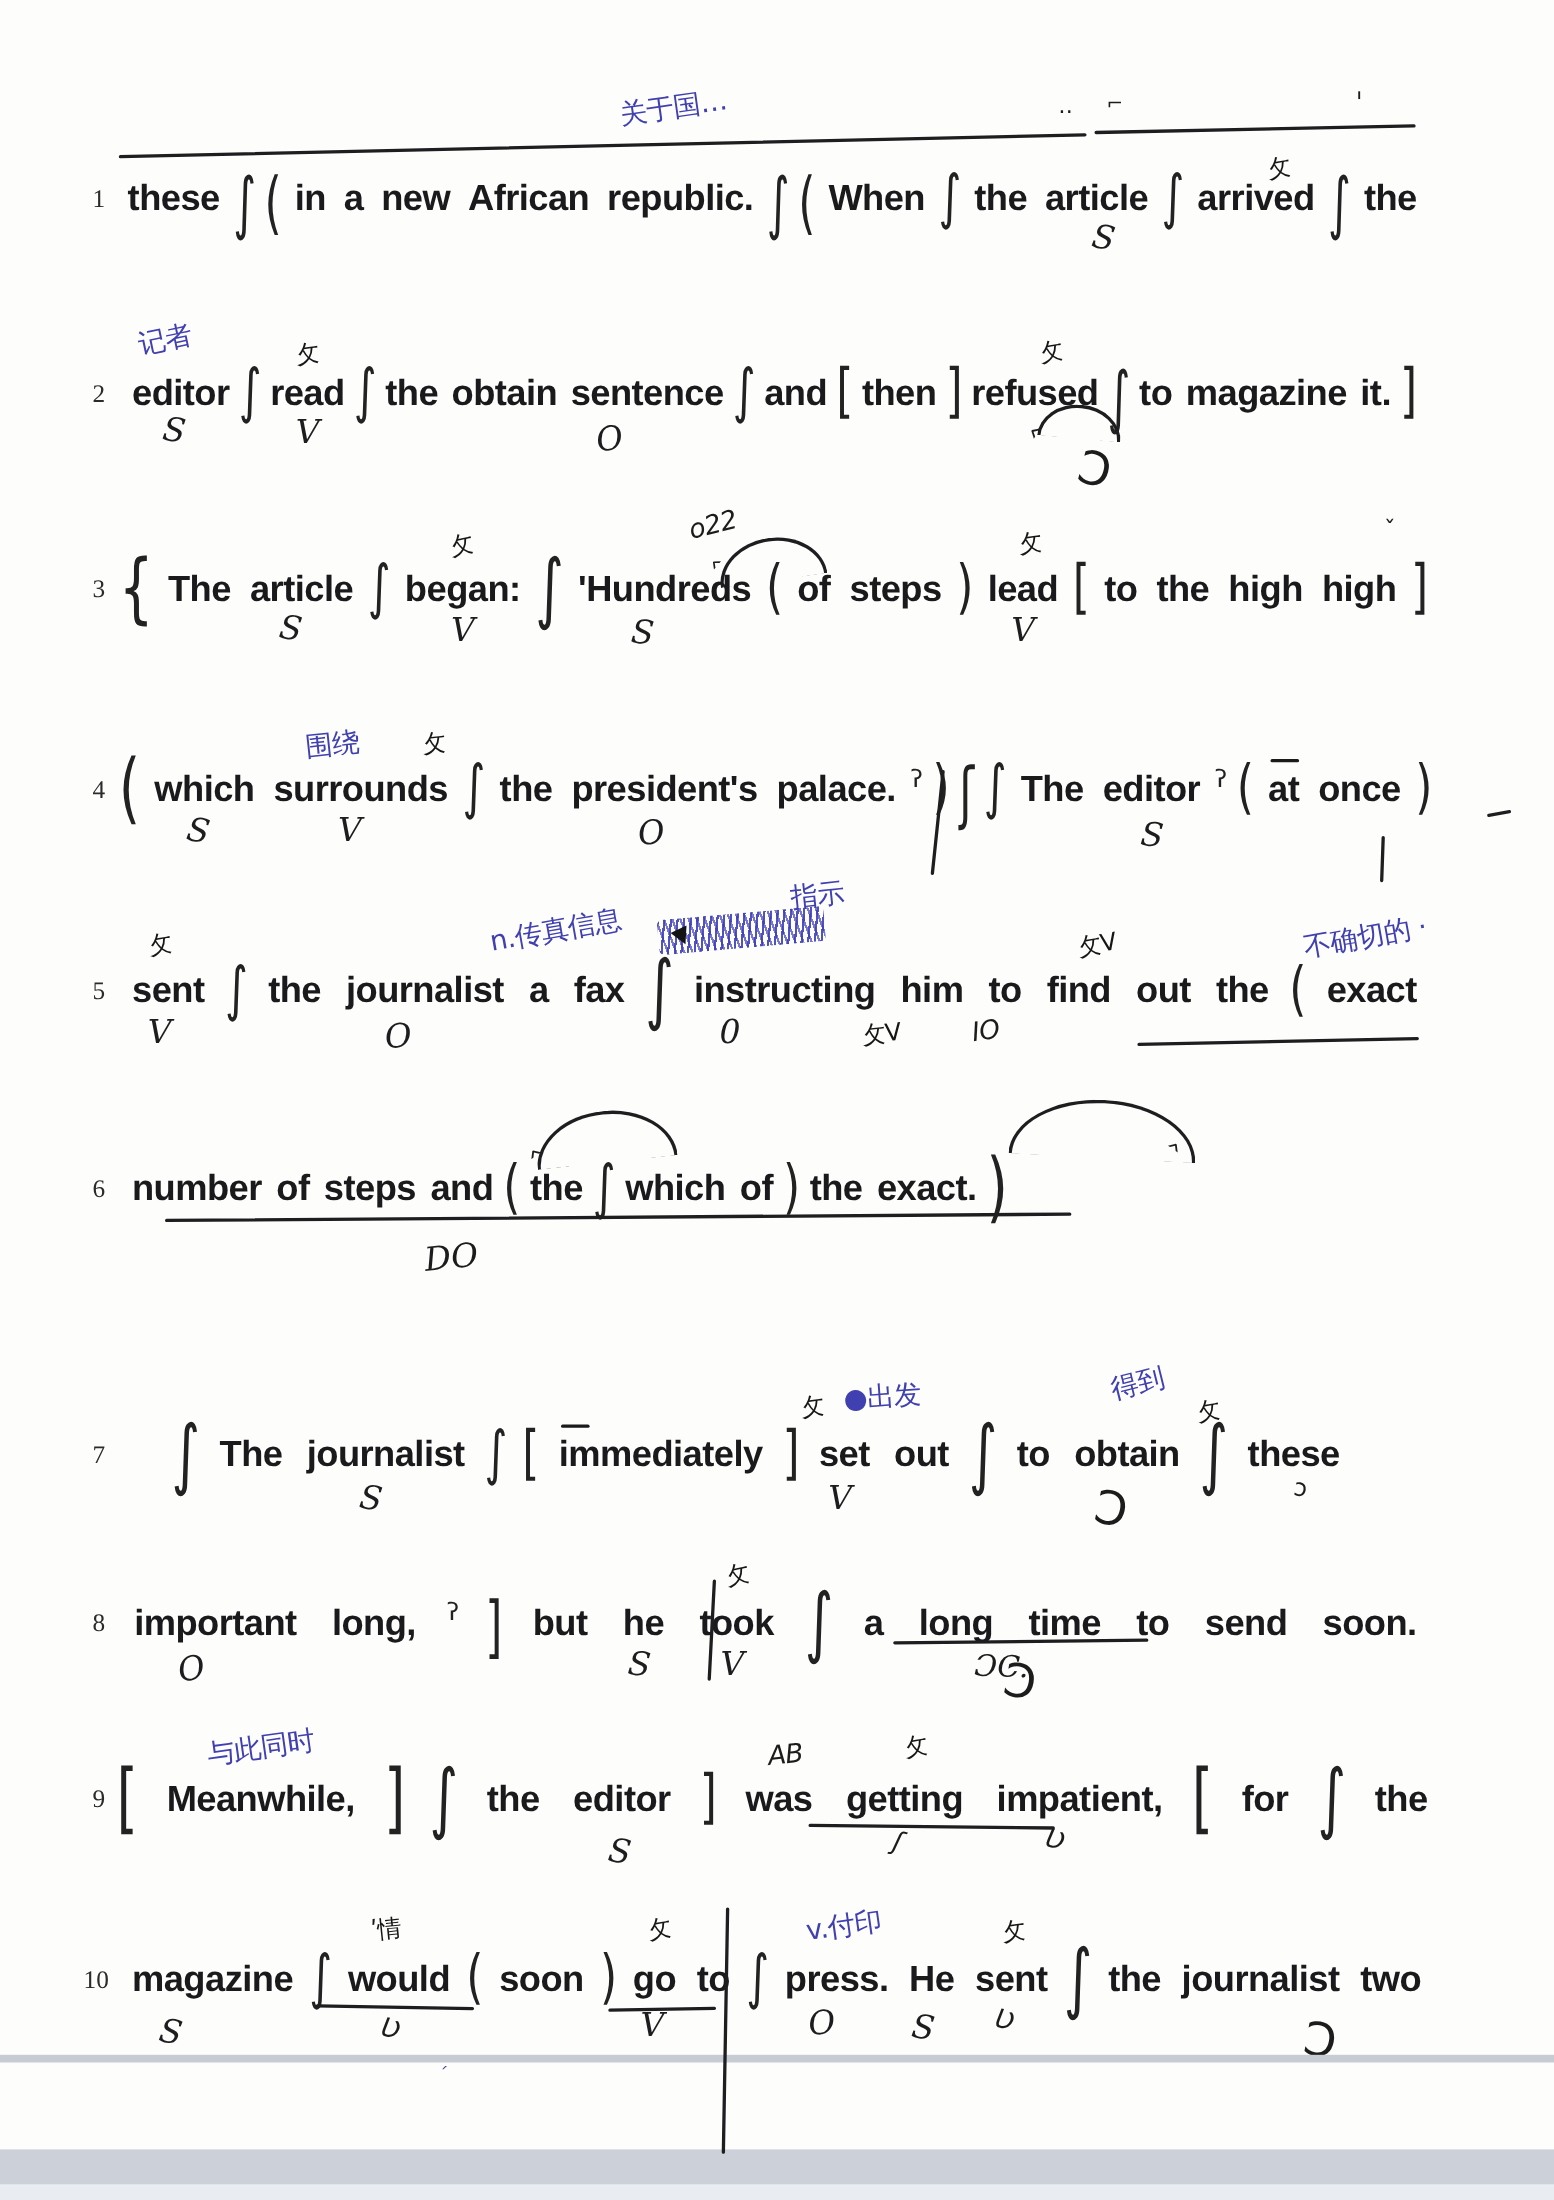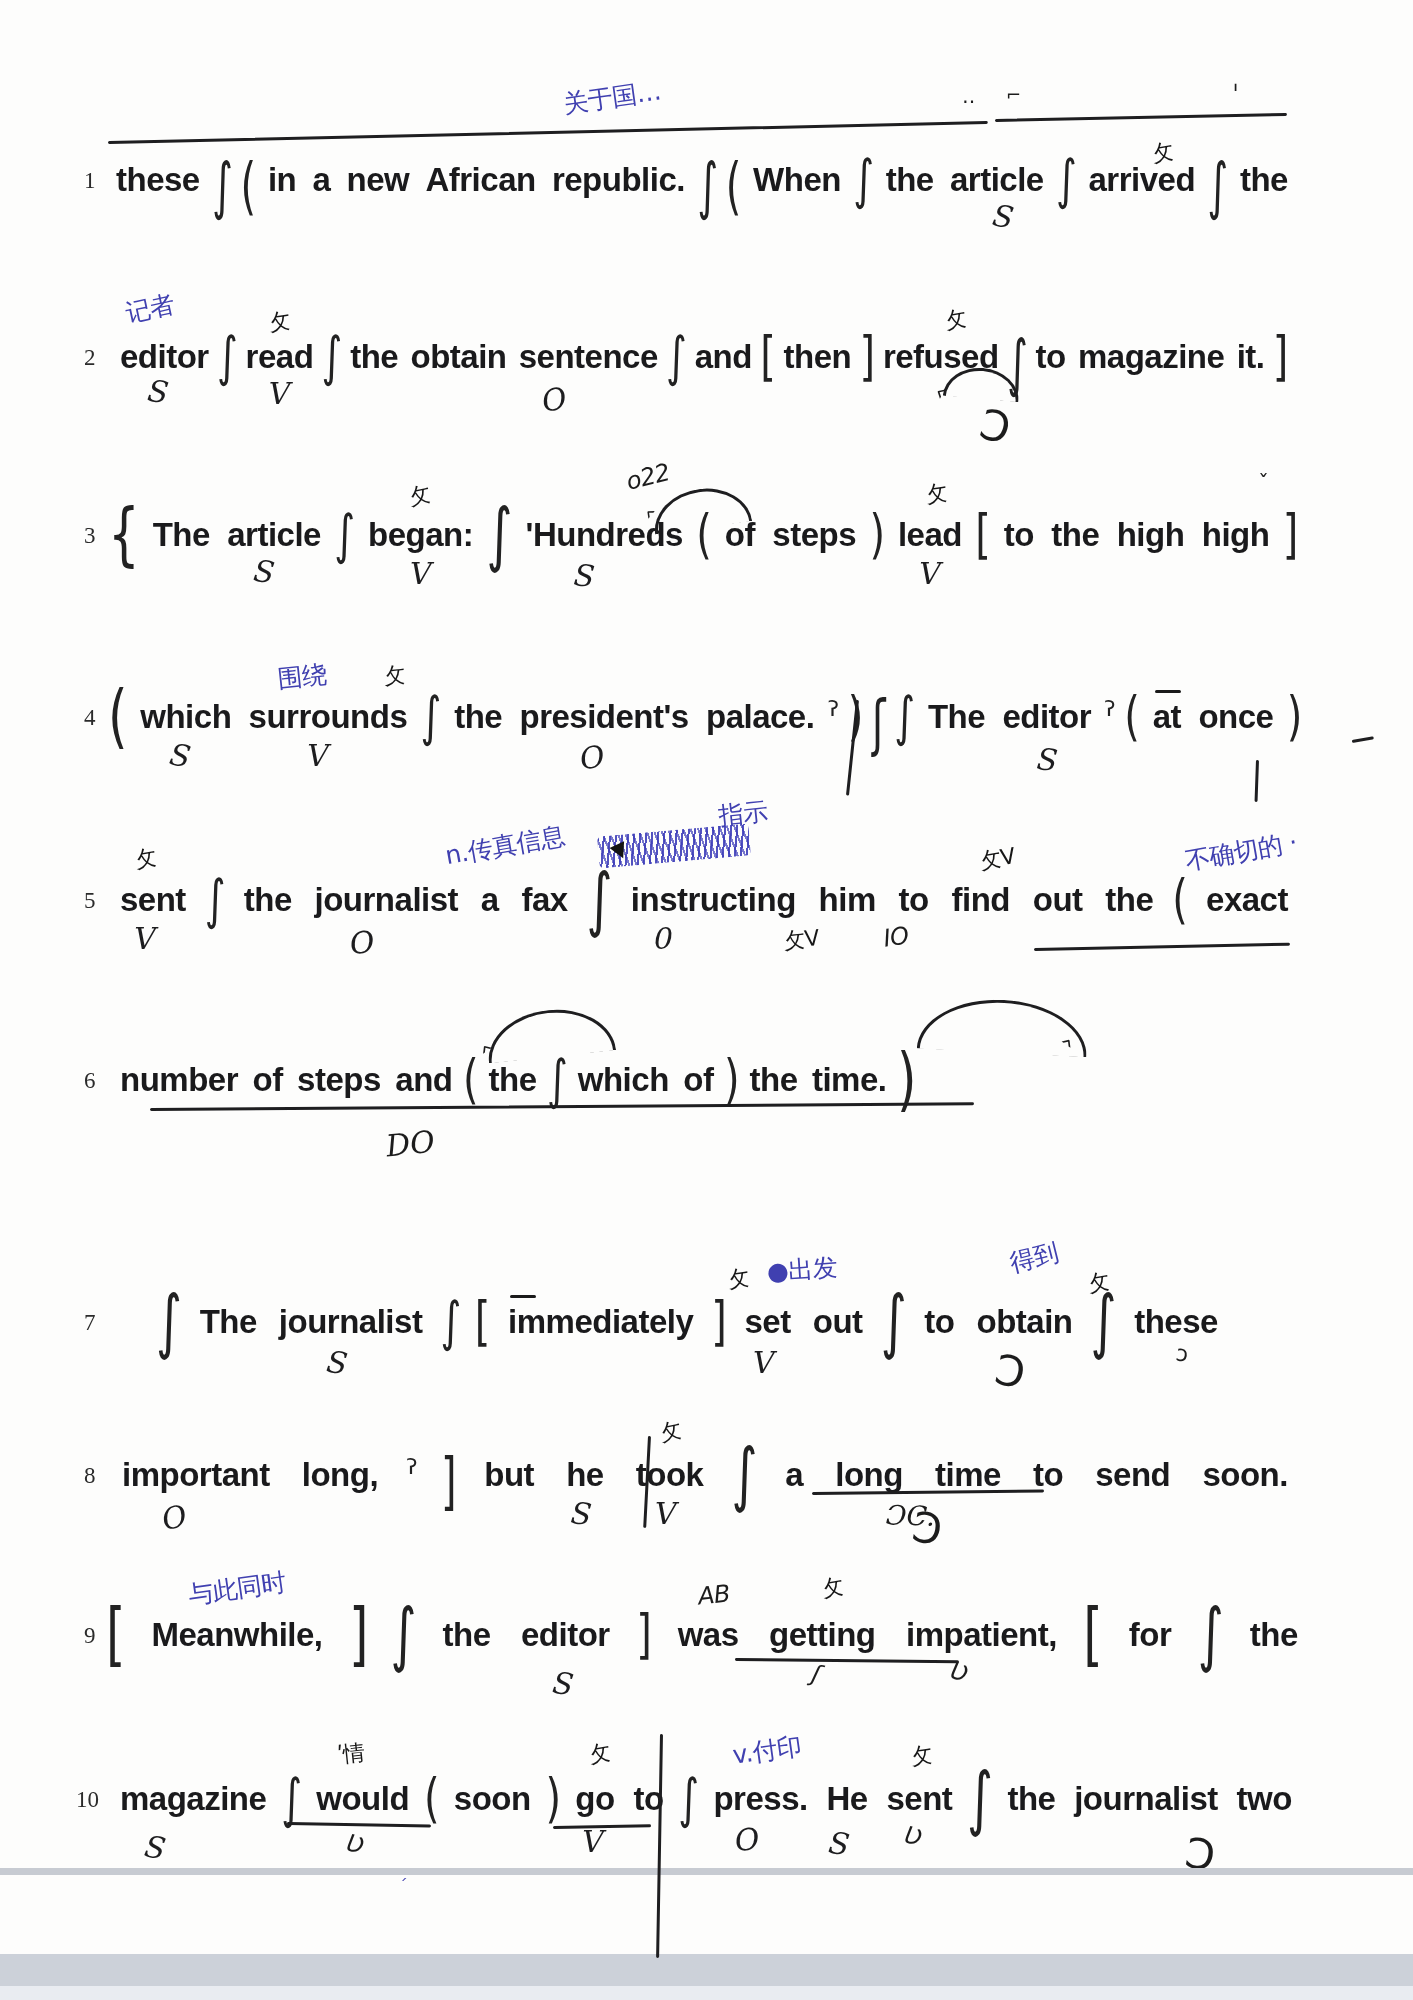--- a/index.html
+++ b/index.html
@@ -153,21 +153,21 @@
       <span class="tok">of</span>
       <span class="tok">steps</span>
       <span class="tok">and</span>
       <span class="tok mark t1">(</span>
       <span class="tok">the</span>
       <span class="tok mark t1">∫</span>
       <span class="tok">which</span>
       <span class="tok">of</span>
       <span class="tok mark t1">)</span>
       <span class="tok">the</span>
-      <span class="tok">time.</span>
+      <span class="tok">exact.</span>
       <span class="tok mark big">)</span>
     </div>
     <div class="num" style="left: 84px; top: 1310px;">7</div>
     <div class="line" style="left: 156px; top: 1302px; width: 1066px;">
       <span class="tok mark big">∫</span>
       <span class="tok">The</span>
       <span class="tok">journalist<span class="ann below " style="transform: translate(calc(-50% - 14px), 8px) rotate(8deg);">S</span></span>
       <span class="tok mark t1">∫</span>
       <span class="tok mark t1">[</span>
       <span class="tok">immediately<span class="bar"></span></span>

